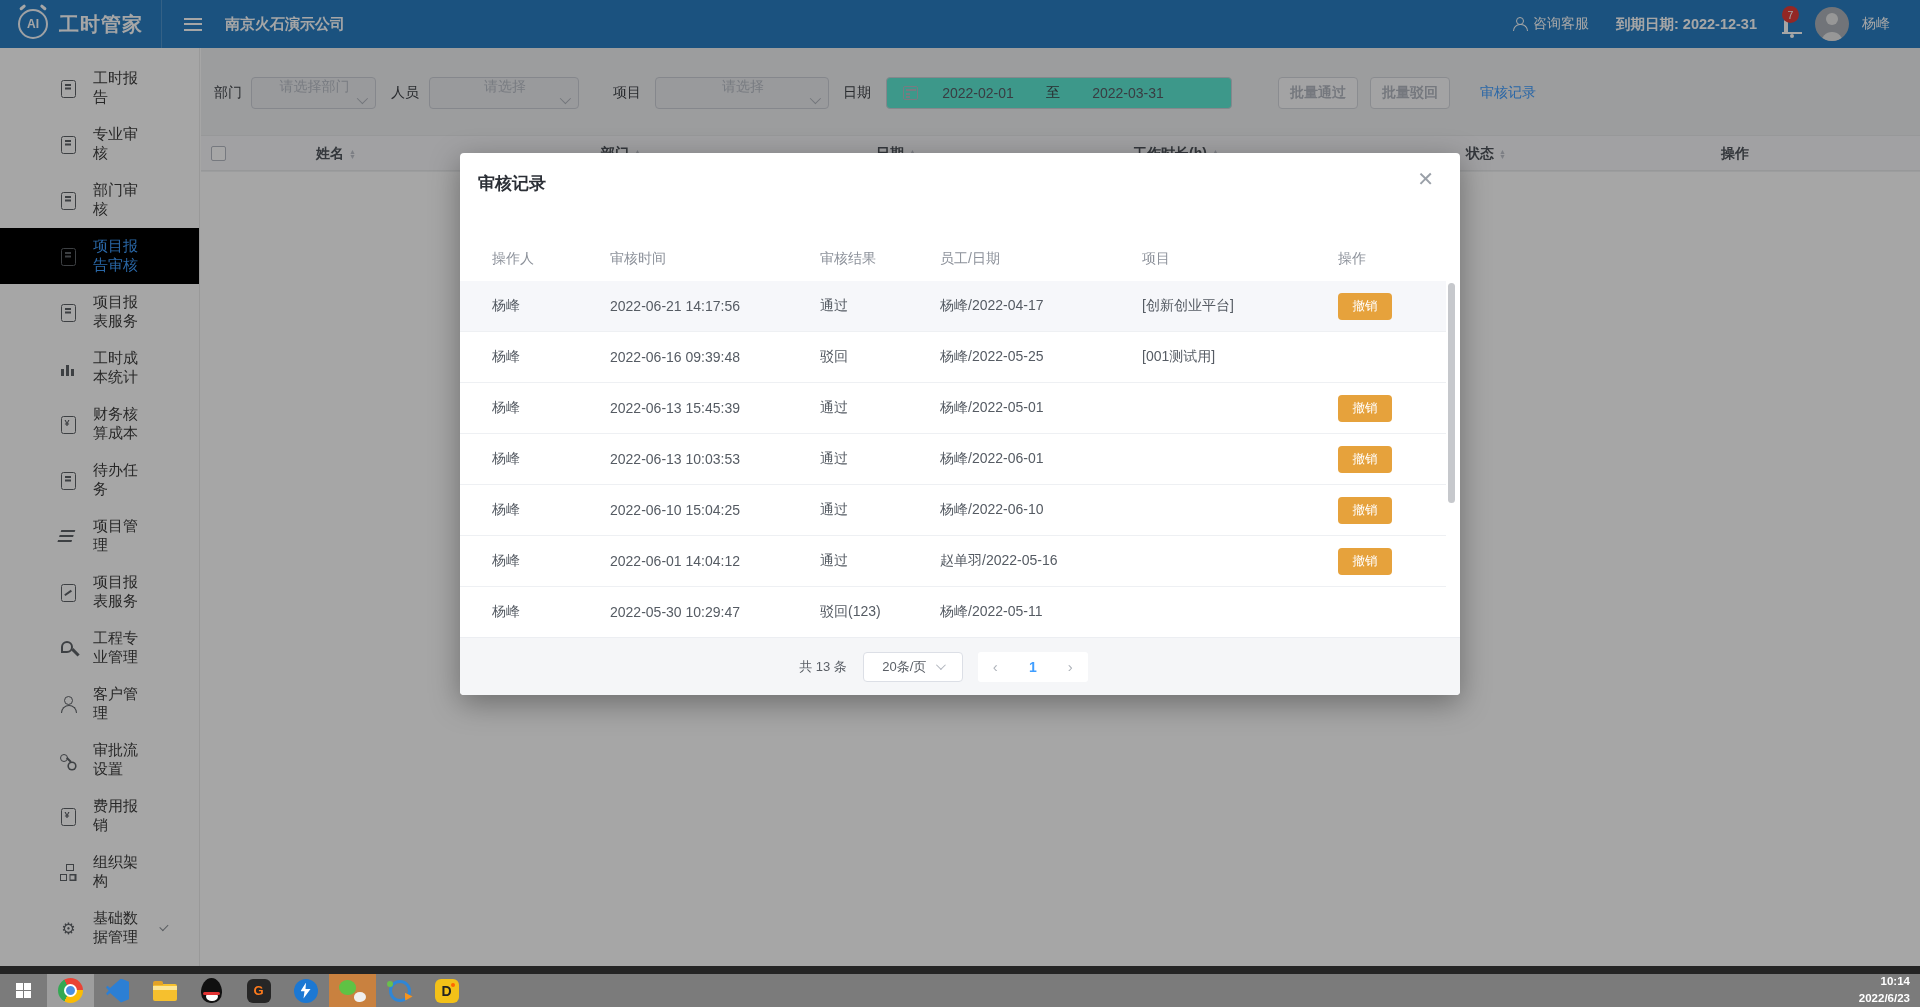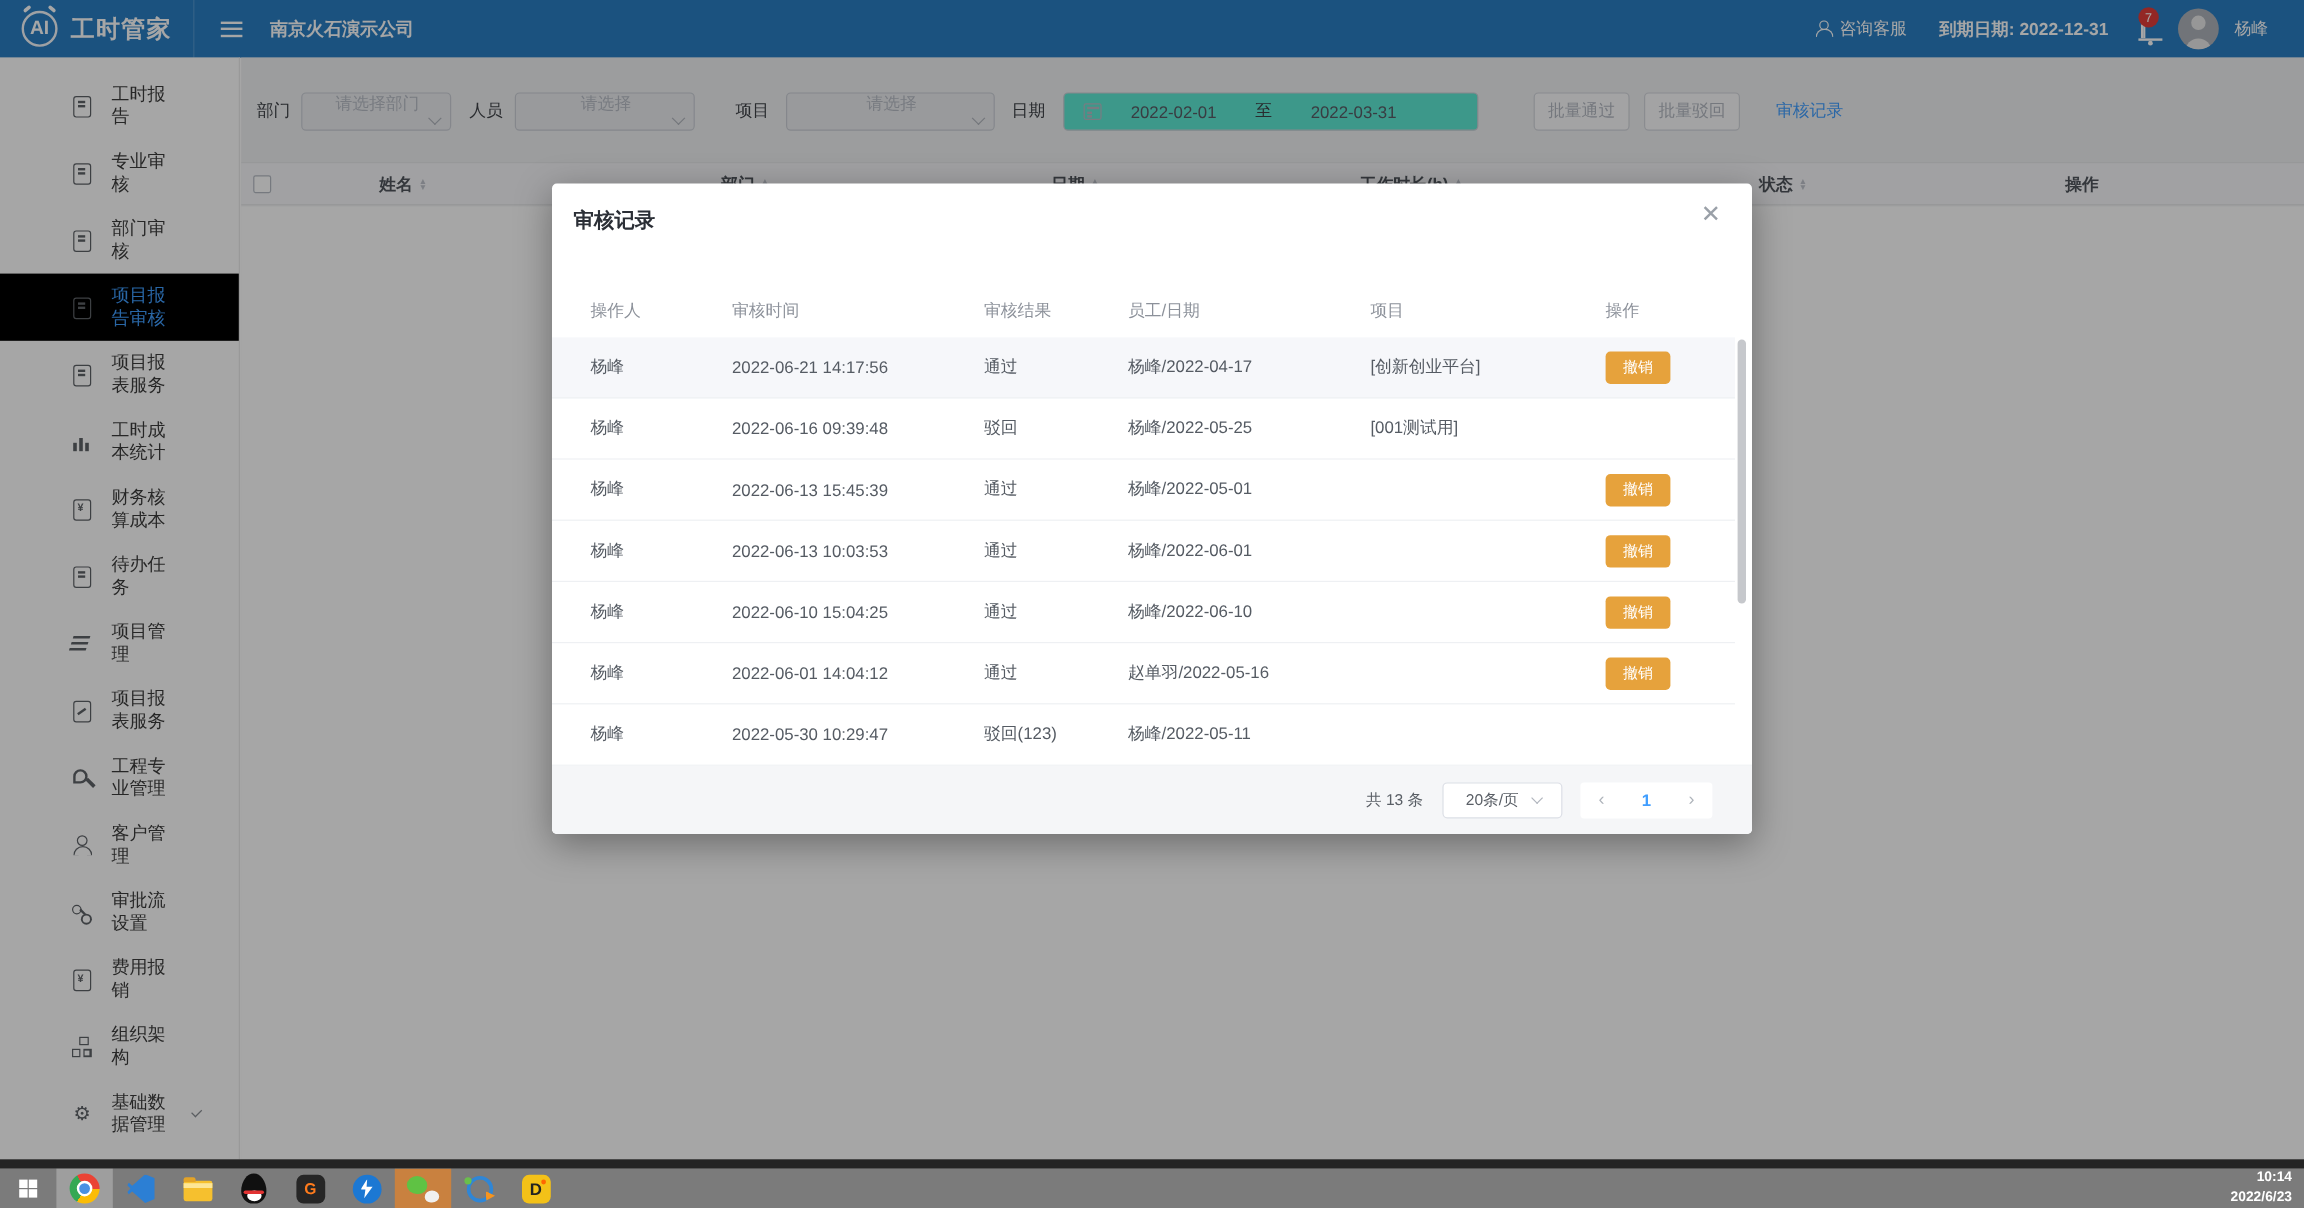--- a/index.html
+++ b/index.html
@@ -8,21 +8,21 @@
     --warning:#e6a23c;
     --badge-red:#e23c39;
   }
   *{margin:0;padding:0;box-sizing:border-box;}
   body{font-family:"Liberation Sans","DejaVu Sans",sans-serif;background:#444;}
   .screen{position:relative;width:1920px;height:1007px;overflow:hidden;background:#fff;}
 
   
   .topbar{position:absolute;left:0;top:0;width:1920px;height:48px;background:var(--header-blue);display:flex;align-items:center;color:#fff;z-index:1;}
   .brand{width:161px;height:48px;display:flex;align-items:center;justify-content:center;gap:11px;flex:none;}
-  .logo{width:30px;height:30px;border:2.5px solid rgba(255,255,255,.95);border-radius:50%;display:flex;align-items:center;justify-content:center;font-size:16px;font-weight:bold;position:relative;}
+  .logo{width:30px;height:30px;border:2.5px solid rgba(255,255,255,.95);border-radius:50%;display:flex;align-items:center;justify-content:center;font-size:12px;font-weight:bold;position:relative;}
   .logo::before,.logo::after{content:"";position:absolute;width:7px;height:2.5px;background:#fff;border-radius:2px;top:-5px;}
   .logo::before{left:-1px;transform:rotate(-40deg);}
   .logo::after{right:-1px;transform:rotate(40deg);}
   .brand-title{font-size:20px;font-weight:bold;letter-spacing:1px;}
   .topbar .vdiv{width:1px;height:48px;background:rgba(255,255,255,.18);flex:none;}
   .hamburger{width:18px;height:13px;margin-left:22px;border-top:2px solid #fff;border-bottom:2px solid #fff;position:relative;cursor:pointer;flex:none;}
   .hamburger::before{content:"";position:absolute;left:0;top:3.5px;width:18px;height:2px;background:#fff;}
   .company{margin-left:23px;font-size:15px;font-weight:bold;}
   .topbar-right{margin-left:auto;display:flex;align-items:center;gap:27px;padding-right:30px;}
   .cs{display:flex;align-items:center;gap:7px;font-size:14px;cursor:pointer;}
@@ -75,21 +75,21 @@
   .sel-person{width:150px;margin-left:10px;}
   .sel-project{width:174px;margin-left:14px;}
   .ml13{margin-left:13px;} .ml15{margin-left:15px;} .ml34{margin-left:34px;} .ml14{margin-left:14px;}
   .date-input{width:346px;height:32px;margin-left:15px;background:#5eead4;border:1px solid #ccd0d7;border-radius:4px;display:flex;align-items:center;color:#585d66;font-size:14px;cursor:pointer;}
   .cal-ico{width:15px;height:14px;border:1.5px solid #b9bec7;border-radius:2px;margin:0 0 0 16px;position:relative;flex:none;}
   .cal-ico::before{content:"";position:absolute;left:1.5px;top:2px;right:1.5px;height:1.5px;background:#b9bec7;}
   .cal-ico::after{content:"";position:absolute;left:1.5px;top:6px;width:4px;height:1.5px;background:#b9bec7;box-shadow:0 3px 0 #b9bec7;}
   .d-from{width:120px;text-align:center;}
   .d-zhi{width:30px;text-align:center;color:#3f4348;}
   .d-to{width:120px;text-align:center;}
-  .btn-plain{height:32px;width:80px;border:1px solid #d4d7dd;border-radius:4px;background:#fbfbfc;color:#b4b9c2;font-size:14px;display:flex;align-items:center;justify-content:center;cursor:not-allowed;}
+  .btn-plain{height:32px;width:80px;border:1px solid #d4d7dd;border-radius:4px;background:#fbfbfc;color:#b4b9c2;font-size:14px;display:flex;align-items:center;justify-content:center;cursor:not-allowed;font-weight:bold;}
   .btn1{margin-left:46px;} .btn2{margin-left:12px;}
   .link-audit{margin-left:30px;color:var(--primary);font-size:14px;cursor:pointer;}
 
   .bg-thead{position:absolute;left:0;top:87px;right:0;height:36px;background:#f7f8fa;border-top:1px solid #e8eaec;border-bottom:1px solid #e8eaec;font-size:14px;color:#50555c;font-weight:bold;}
   .bg-check{position:absolute;left:10px;top:10px;width:15px;height:15px;border:1px solid #b6bbc4;border-radius:2px;background:#fff;cursor:pointer;}
   .bgcol{position:absolute;top:0;height:36px;width:140px;display:flex;align-items:center;justify-content:center;gap:5px;cursor:pointer;}
   .bgcol:nth-of-type(1){left:65px;} .bgcol:nth-of-type(2){left:350px;} .bgcol:nth-of-type(3){left:625px;}
   .bgcol:nth-of-type(4){left:905px;} .bgcol:nth-of-type(5){left:1215px;} .bgcol:nth-of-type(6){left:1470px;}
   .carets{display:flex;flex-direction:column;line-height:5px;font-size:7px;color:#c0c4cc;}
   .bg-body{position:absolute;left:0;top:124px;right:0;bottom:0;background:#fff;}
@@ -101,21 +101,21 @@
   .modal{position:absolute;left:460px;top:153px;width:1000px;height:542px;background:#fff;border-radius:4px;box-shadow:0 8px 30px rgba(0,0,0,.35);z-index:6;}
   .m-title{position:absolute;left:18px;top:19px;font-size:17px;color:#2b2f36;}
   .m-close{position:absolute;right:26px;top:16px;font-size:20px;color:#9aa0a8;cursor:pointer;line-height:1;}
   .m-grid{display:grid;grid-template-columns:118px 210px 120px 202px 196px auto;align-items:center;padding-left:32px;}
   .m-thead{position:absolute;left:0;top:88px;right:14px;height:36px;font-size:14px;color:#8c919a;}
   .m-tbody{position:absolute;left:0;top:128px;right:14px;bottom:58px;overflow:hidden;}
   .m-row{height:51px;border-bottom:1px solid #eef0f3;font-size:14px;color:#555b63;}
   .m-row:first-child{background:#f6f7fa;}
   .btn-revoke{width:54px;height:27px;background:var(--warning);border:none;border-radius:4px;color:#fff;font-size:12.5px;cursor:pointer;}
   .m-scrollbar{position:absolute;right:5px;top:130px;width:7px;height:220px;background:#c6c8cc;border-radius:4px;}
-  .m-footer{position:absolute;left:0;right:0;bottom:0;height:58px;background:#f5f6f8;border-top:1px solid #eceef2;border-radius:0 0 4px 4px;display:flex;align-items:center;justify-content:flex-end;padding-right:33px;font-size:13px;color:#5a5f66;}
+  .m-footer{position:absolute;left:0;right:0;bottom:0;height:58px;background:#f5f6f8;border-top:1px solid #eceef2;border-radius:0 0 4px 4px;display:flex;align-items:center;justify-content:center;padding-right:33px;font-size:13px;color:#5a5f66;}
   .pg-total{margin-right:16px;}
   .pg-size{width:100px;height:30px;background:#fff;border:1px solid #dcdfe6;border-radius:4px;display:flex;align-items:center;justify-content:center;gap:10px;color:#5a5f66;cursor:pointer;}
   .pg-size .chev-d{width:7px;height:7px;border-color:#b0b5bd;}
   .pager{width:110px;height:30px;margin-left:15px;background:#fff;border-radius:3px;display:flex;align-items:center;}
   .pg-btn{width:35px;text-align:center;color:#aeb3ba;font-size:15px;cursor:pointer;}
   .pg-cur{width:40px;text-align:center;color:var(--primary);font-weight:bold;font-size:14px;cursor:pointer;}
 
   
   .win-edge{position:absolute;left:0;top:966px;width:1920px;height:8px;background:#242424;z-index:7;}
   .taskbar{position:absolute;left:0;top:974px;width:1920px;height:33px;background:#7b7b7b;display:flex;align-items:stretch;z-index:7;}

